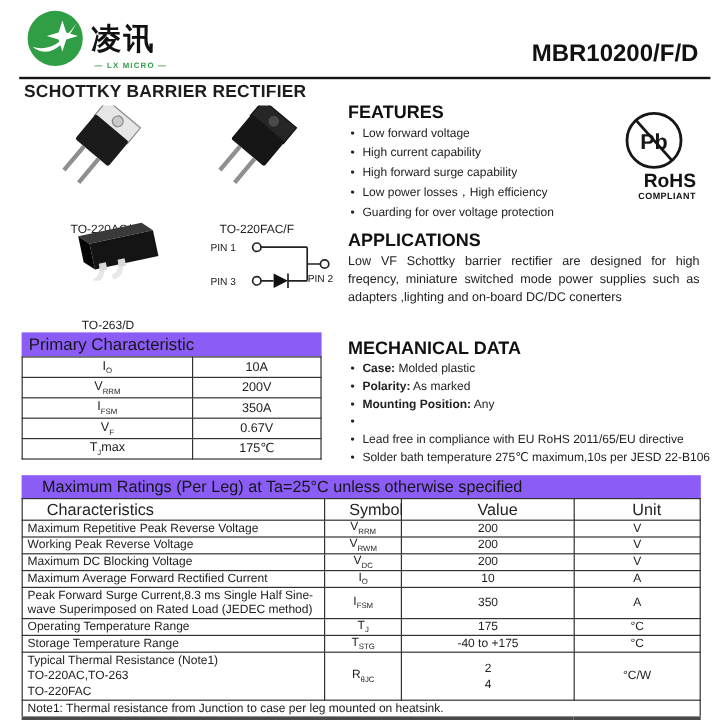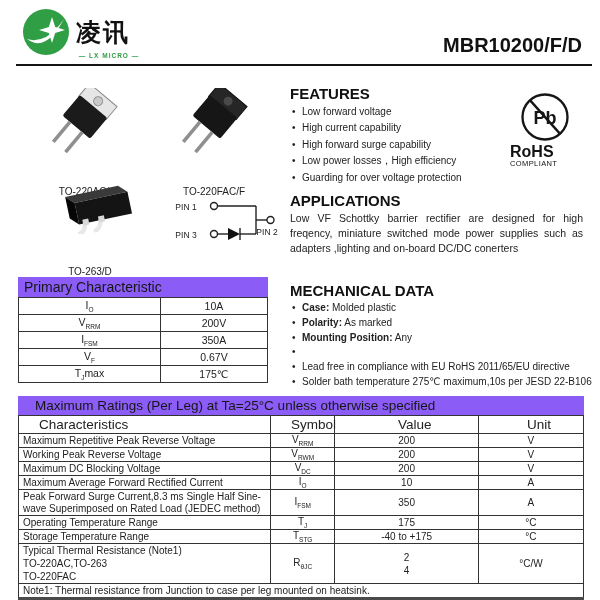--- a/index.html
+++ b/index.html
@@ -19,23 +19,23 @@
   
   .sec-title{font-size:15px;font-weight:bold;color:#111;}
   .bullets{font-size:10px;color:#222;}
   .bullets .li{display:flex;line-height:16.4px;}
   .mech .li{line-height:14.8px;}
   .bullets .dot{width:10px;flex:none;}
   .blabel{font-weight:bold;}
   .apps-body{font-size:10.5px;line-height:14.9px;text-align:justify;color:#222;}
   .pkg-label{font-size:10px;text-align:center;color:#222;margin-top:32px;}
   
-  .rohs{width:70px;text-align:left;}
+  .rohs{width:70px;text-align:right;}
   .rohs-name{font-size:16px;font-weight:bold;line-height:15px;color:#111;}
-  .rohs-sub{font-size:7.5px;font-weight:normal;letter-spacing:.4px;color:#111;}
+  .rohs-sub{font-size:7.5px;font-weight:bold;letter-spacing:.4px;color:#111;}
   
   .green-bar{background:#8b5cf6;color:#161616;}
   .ptable-bar{left:18px;top:277px;width:250px;height:20px;font-size:14px;
     line-height:20px;padding-left:6px;font-weight:400;}
   table{border-collapse:collapse;}
   .ptable{left:18px;top:297px;width:250px;}
   .ptable td{border:1px solid #333;text-align:center;font-size:10.5px;height:17px;padding:0 2px;color:#222;}
   .mrt-bar{left:18px;top:396px;width:566px;height:19px;font-size:13.5px;
     line-height:19px;padding-left:17px;font-weight:400;}
   .mrt{left:18px;top:415px;width:566px;table-layout:fixed;}
@@ -55,20 +55,21 @@
 
   <svg class="abs" style="left:22px;top:8px" width="48" height="48" viewBox="0 0 48 48">
     <circle cx="24" cy="24" r="23" fill="#2f9e45"></circle>
     <path d="M5 31 Q 18 41 31 27 Q 38 19 42 11 Q 33 24 24 29 Q 14 34 5 31 Z" fill="#ffffff"></path>
     <polygon points="30,9 33.2,19 43,22 33.2,25 30,35 26.8,25 17,22 26.8,19" fill="#ffffff"></polygon>
   </svg>
   <div class="abs brand-cn" style="left:76px;top:16px">凌讯</div>
   <div class="abs brand-sub" style="left:64px;top:52px;width:90px;text-align:center">— LX MICRO —</div>
   <div class="abs part-number" style="right:18px;top:34px">MBR10200/F/D</div>
   <div class="abs header-rule"></div>
+  <div class="abs doc-title" style="left:20px;top:69px">SCHOTTKY BARRIER RECTIFIER</div>
 
   <svg class="abs" style="left:28px;top:88px" width="112" height="66" viewBox="0 0 112 66">
     <g transform="rotate(40 56 30)">
       <rect x="38" y="0" width="36" height="17" fill="#e6e6e6" stroke="#8a8a8a" stroke-width="1"></rect>
       <circle cx="56" cy="8" r="4.5" fill="#c9c9c9" stroke="#8a8a8a"></circle>
       <rect x="38" y="15" width="36" height="27" rx="2" fill="#1b1b1b"></rect>
       <rect x="46" y="42" width="3.6" height="26" fill="#8f8f8f"></rect>
       <rect x="62" y="42" width="3.6" height="26" fill="#8f8f8f"></rect>
     </g>
   </svg>

